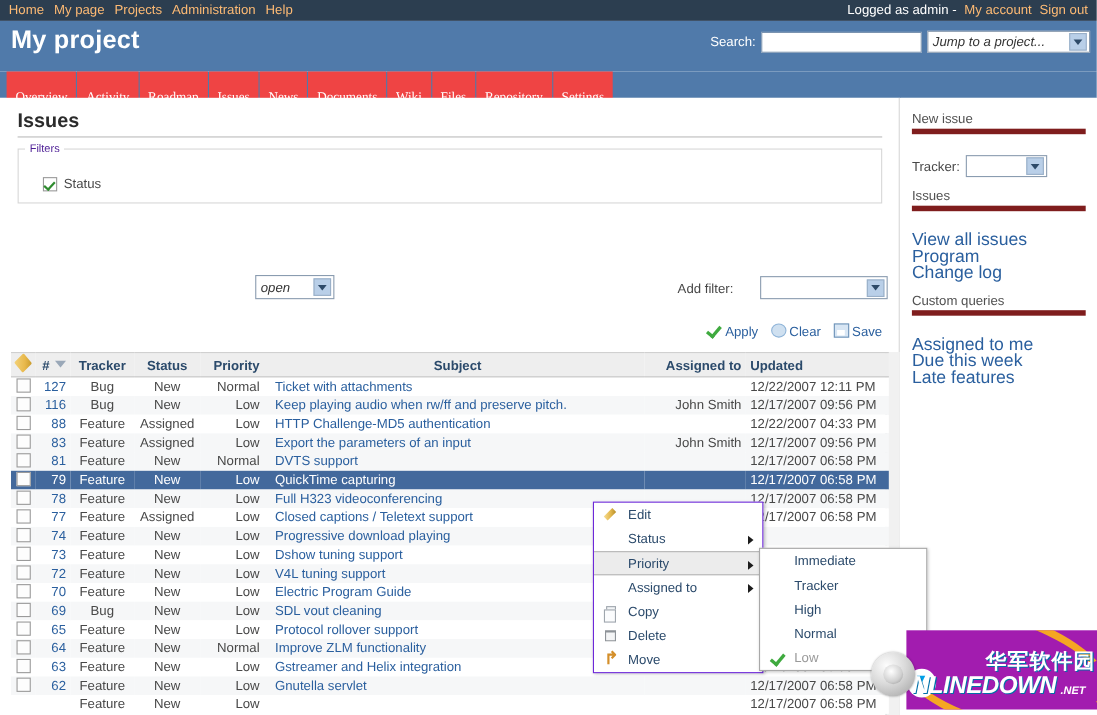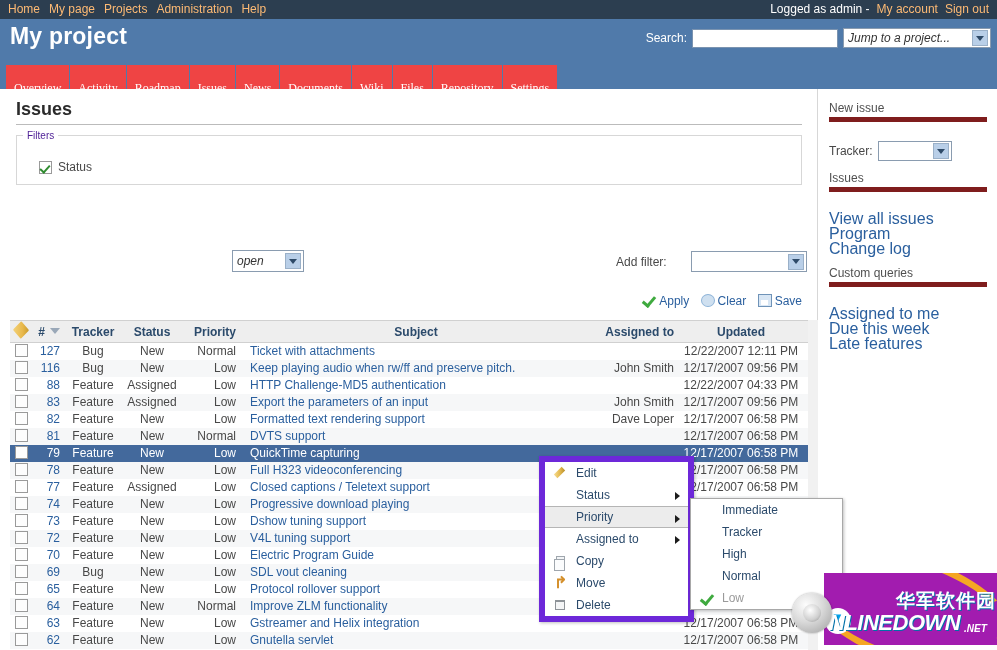--- a/index.html
+++ b/index.html
@@ -199,41 +199,41 @@
   table.list tr.ctx td { background: #43699c !important; color: #ffffff; }
   table.list tr.ctx td a { color: #ffffff; }
   table.list td a { color: #2a5f9e; text-decoration: none; }
   .c-cb { width: 22px; text-align: center; }
   .c-id { width: 32px; text-align: right; }
   .c-tracker { width: 58px; text-align: center; }
   .c-status { width: 60px; text-align: center; }
   .c-priority { width: 58px; text-align: right; }
   .c-subject { text-align: left; padding-left: 10px !important; }
   .c-assigned { width: 92px; text-align: right; }
-  .c-updated { width: 130px; text-align: center; padding-right: 8px !important; }
+  .c-updated { width: 130px; text-align: left; padding-right: 8px !important; }
   .rowcb {
     width: 13px; height: 13px; border: 1px solid #9a9a9a; background: #fdfdfd;
     display: inline-block; vertical-align: -2px;
   }
   .pencil-ico {
     display: inline-block; width: 12px; height: 12px;
     background: linear-gradient(135deg,#f3d27a 0%,#e8b84b 60%,#c89a2c 100%);
     transform: rotate(-45deg) skewX(-5deg);
     border-radius: 1px;
   }
   .sort-desc {
     display: inline-block; width: 0; height: 0; margin-left: 5px;
     border-left: 5px solid transparent; border-right: 5px solid transparent;
     border-top: 6px solid #9aa8b8; vertical-align: 2px;
   }
 
   
   #context-menu {
     position: absolute; left: 539px; top: 367px; width: 155px;
-    background: #ffffff; border: 6px solid #6d28d9;
+    background: #ffffff; border: 1px solid #6d28d9;
     box-shadow: 1px 1px 3px rgba(0,0,0,.25);
     z-index: 40; font-size: 12px;
   }
   #context-menu .mi {
     position: relative; height: 22px; line-height: 22px;
     padding-left: 31px; color: #2b4a6b; cursor: default;
     white-space: nowrap;
   }
   #context-menu .mi.sel {
     background: #ececec; border-top: 1px solid #b5b5b5; border-bottom: 1px solid #b5b5b5;
@@ -488,30 +488,20 @@
           <tr class="even">
             <td class="c-cb"><span class="rowcb"></span></td>
             <td class="c-id"><a href="#">83</a></td>
             <td class="c-tracker">Feature</td>
             <td class="c-status">Assigned</td>
             <td class="c-priority">Low</td>
             <td class="c-subject"><a href="#">Export the parameters of an input</a></td>
             <td class="c-assigned">John Smith</td>
             <td class="c-updated">12/17/2007 09:56 PM</td>
           </tr>
-          <tr class="odd">
-            <td class="c-cb"><span class="rowcb"></span></td>
-            <td class="c-id"><a href="#">82</a></td>
-            <td class="c-tracker">Feature</td>
-            <td class="c-status">New</td>
-            <td class="c-priority">Low</td>
-            <td class="c-subject"><a href="#">Formatted text rendering support</a></td>
-            <td class="c-assigned">Dave Loper</td>
-            <td class="c-updated">12/17/2007 06:58 PM</td>
-          </tr>
           <tr class="even">
             <td class="c-cb"><span class="rowcb"></span></td>
             <td class="c-id"><a href="#">81</a></td>
             <td class="c-tracker">Feature</td>
             <td class="c-status">New</td>
             <td class="c-priority">Normal</td>
             <td class="c-subject"><a href="#">DVTS support</a></td>
             <td class="c-assigned"></td>
             <td class="c-updated">12/17/2007 06:58 PM</td>
           </tr>
@@ -647,22 +637,22 @@
           </tr>
         </tbody>
     </table>
 
     <div id="context-menu">
         <div class="mi"><span class="mi-ico edit"></span><span>Edit</span></div>
         <div class="mi"><span>Status</span><span class="caret"></span></div>
         <div class="mi sel"><span>Priority</span><span class="caret"></span></div>
         <div class="mi"><span>Assigned to</span><span class="caret"></span></div>
         <div class="mi"><span class="mi-ico copy"></span><span>Copy</span></div>
+        <div class="mi"><span class="mi-ico del"></span><span>Delete</span></div>
         <div class="mi"><span class="mi-ico move"></span><span>Move</span></div>
-        <div class="mi"><span class="mi-ico del"></span><span>Delete</span></div>
       </div>
     <div id="submenu">
         <div class="mi"><span>Immediate</span></div>
         <div class="mi"><span>Tracker</span></div>
         <div class="mi"><span>High</span></div>
         <div class="mi"><span>Normal</span></div>
         <div class="mi done"><span>Low</span></div>
       </div>
 
   </div>

